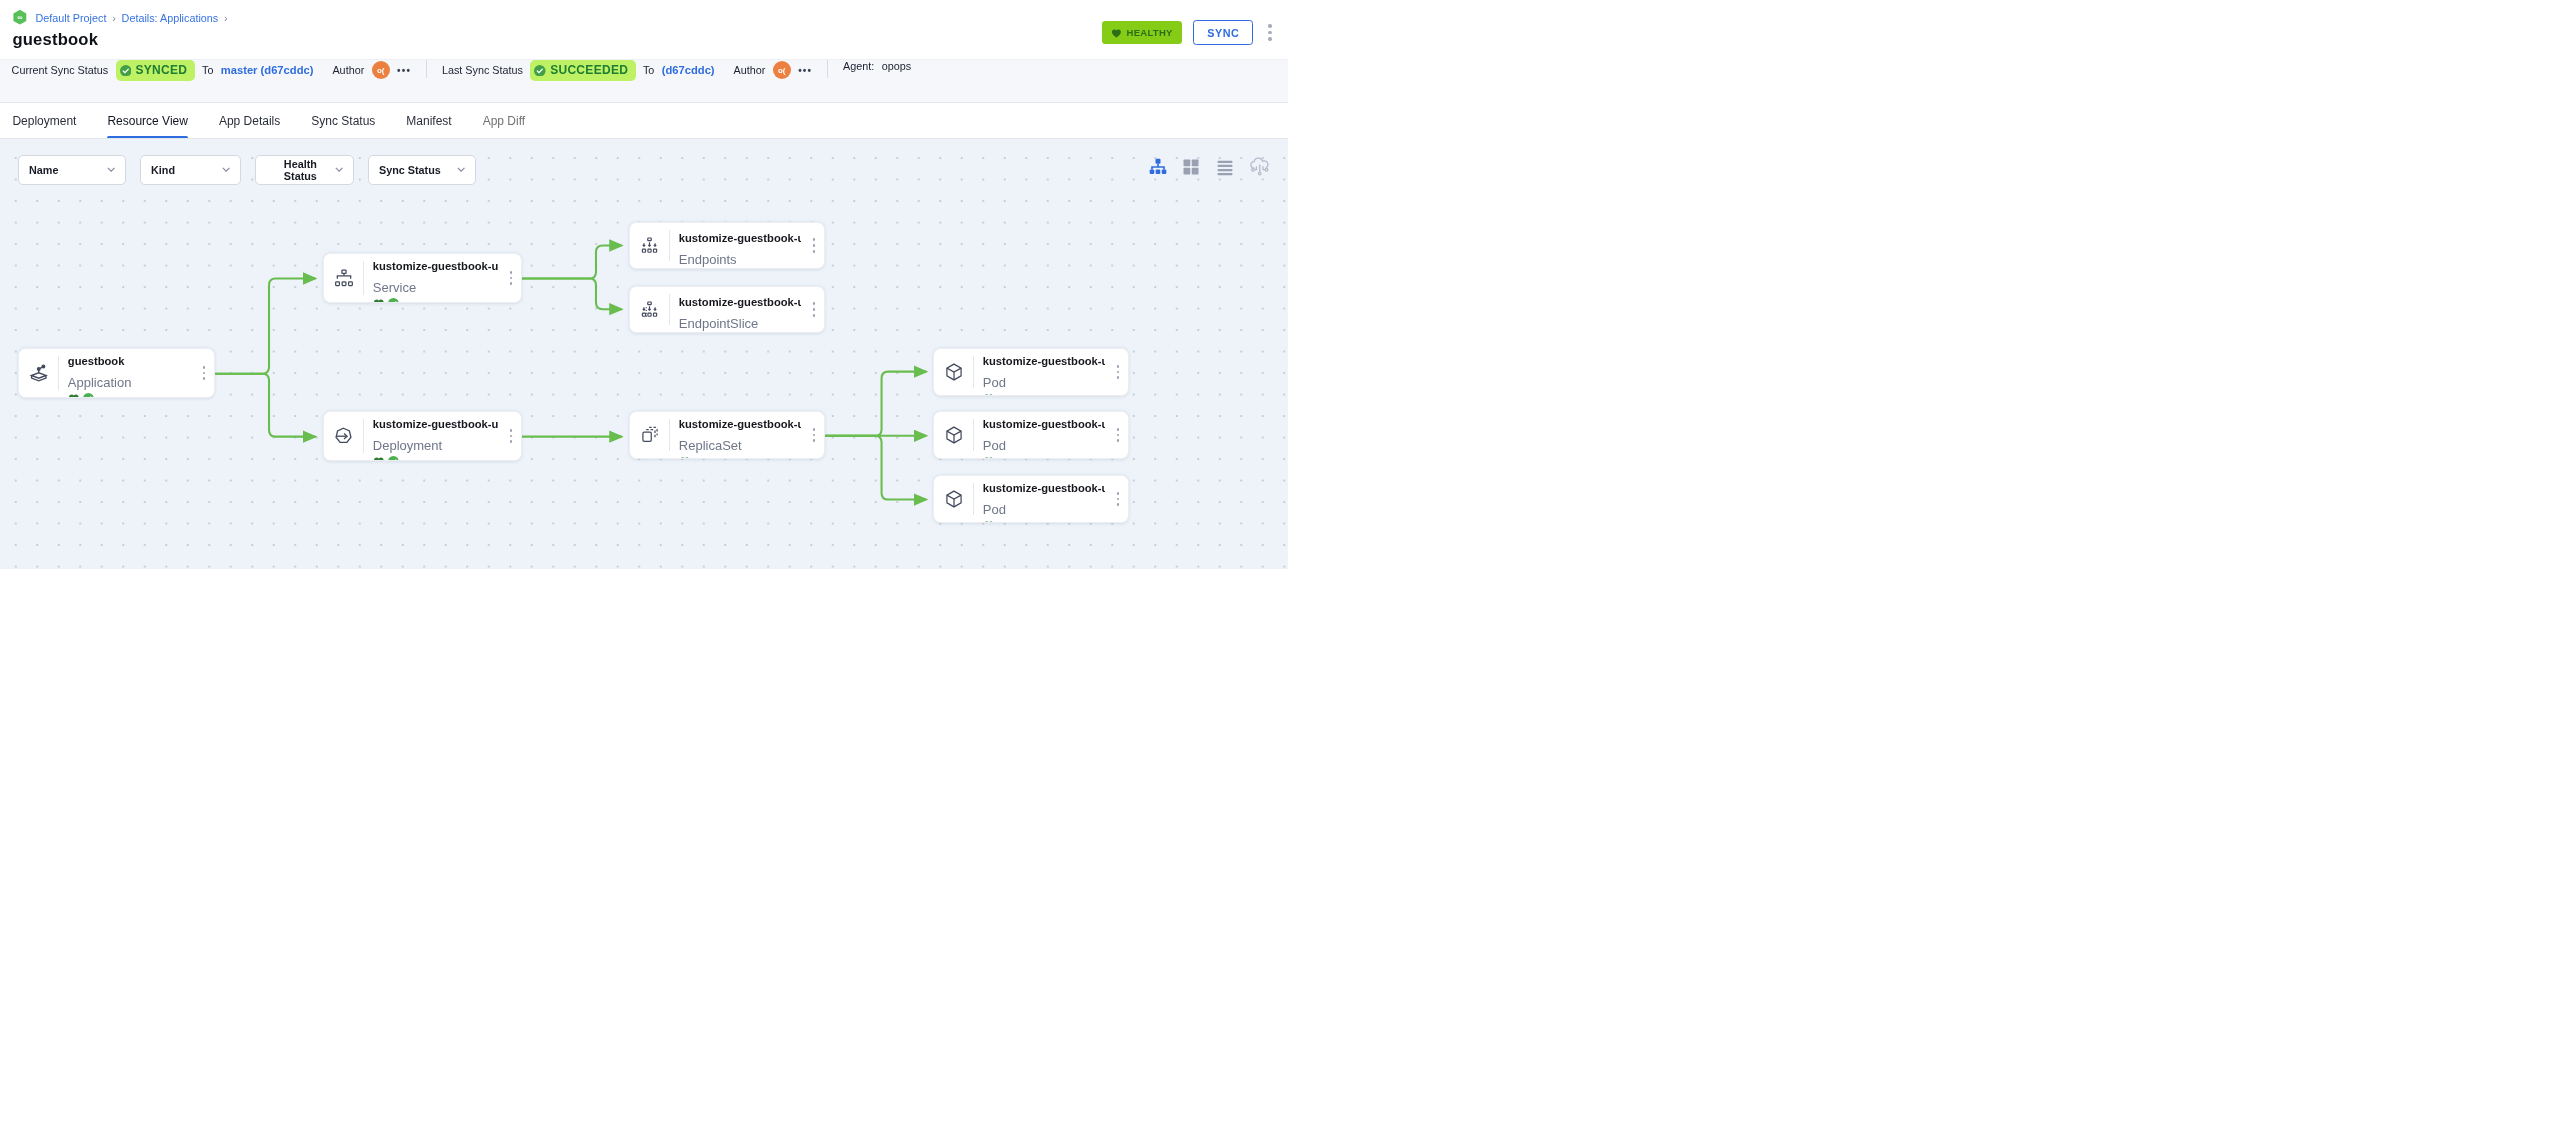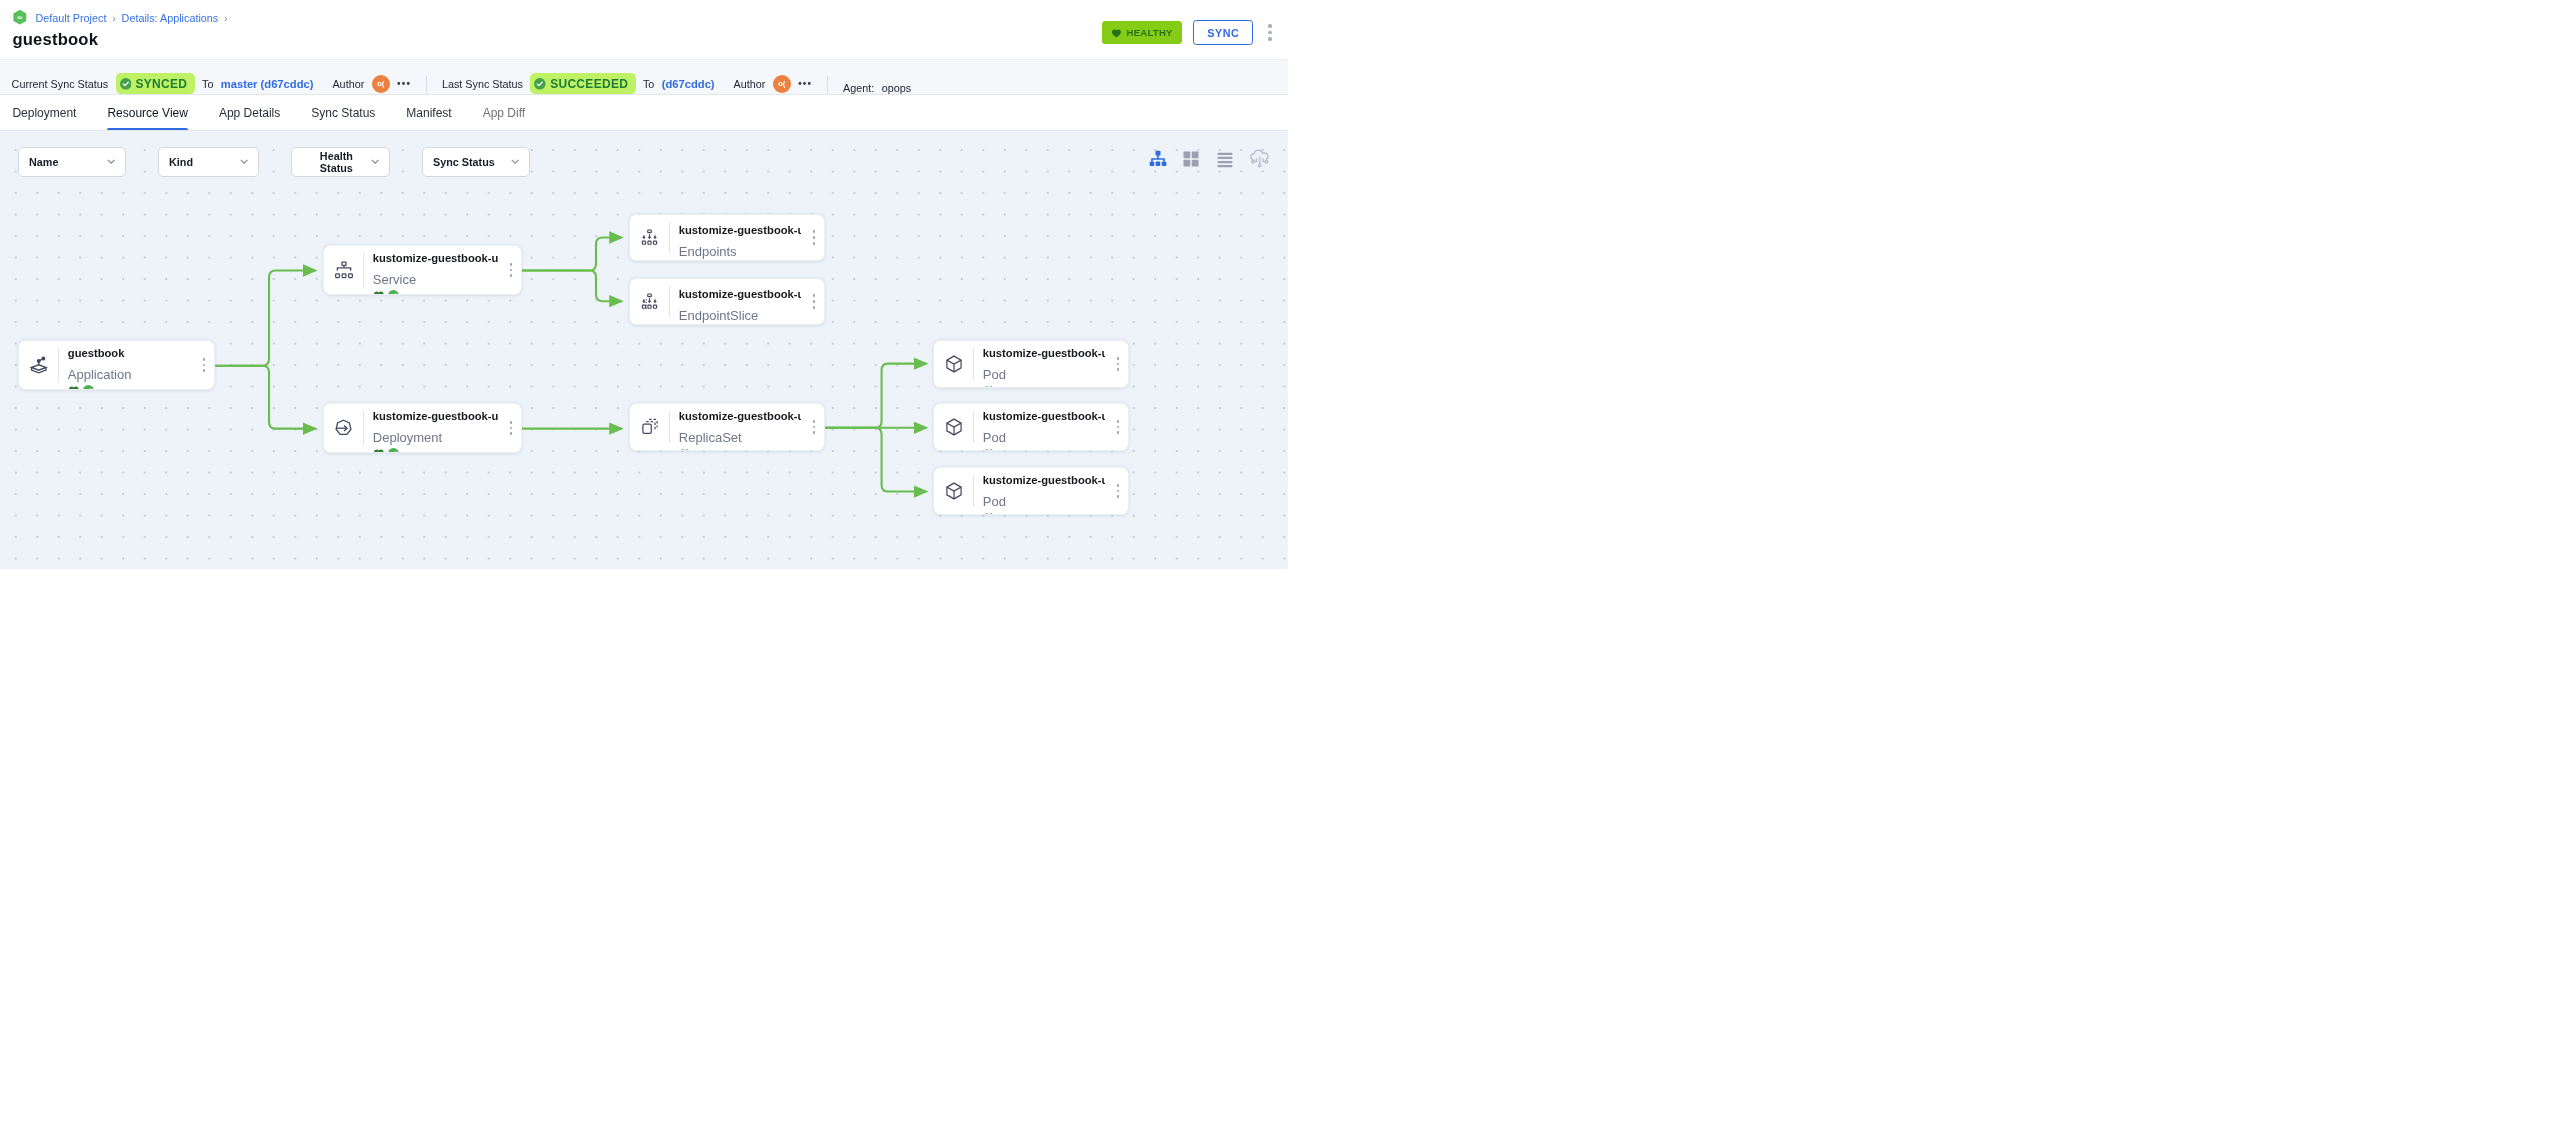--- a/index.html
+++ b/index.html
@@ -12,42 +12,42 @@
   .crumb-sep { color:#7e8aa0; font-size:10.8px; }
   .gitops-logo { width:15.7px; height:17.4px; display:inline-flex; margin-right:1.7px; }
   .page-title { font-size:16.6px; font-weight:700; color:#0f1219; margin-top:4.1px; letter-spacing:0.2px; }
   .header-right { position:absolute; right:13.2px; top:20px; display:flex; align-items:center; gap:11.6px; }
   .healthy-badge { display:flex; align-items:center; gap:5px; background:#84cc16; color:#2c6e18; font-size:9.5px; font-weight:700; letter-spacing:0.3px; border-radius:3.3px; height:23px; padding:0 9px; }
   .sync-btn { height:25px; min-width:60px; border:0.8px solid #2f6ce0; color:#2f6ce0; background:#fff; border-radius:3.3px; font-size:10.8px; font-weight:700; letter-spacing:0.5px; display:flex; align-items:center; justify-content:center; cursor:pointer; font-family:inherit; }
   .kebab-v { display:flex; flex-direction:column; gap:3.3px; padding:1.7px 3.3px; cursor:pointer; }
   .kebab-v i { width:3.3px; height:3.3px; border-radius:50%; background:#a7aebb; }
 
   
-  .statusbar { height:36px; background:#f5f7fa; border-top:0.8px solid #eef0f4; border-bottom:0.8px solid #e2e6eb; display:flex; align-items:flex-end; padding:0 11.6px; font-size:10.8px; color:#20253385; }
+  .statusbar { height:44px; background:#f5f7fa; border-top:0.8px solid #eef0f4; border-bottom:0.8px solid #e2e6eb; display:flex; align-items:flex-start; padding:0 11.6px; font-size:10.8px; color:#20253385; }
   .sb-group { display:flex; align-items:center; gap:7.4px; white-space:nowrap; }
   .sb-label { color:#1c2130; }
   .g-badge { display:flex; align-items:center; gap:4.1px; background:#bef264; color:#1e7d34; border-radius:5px; font-size:12px; font-weight:700; letter-spacing:0.3px; padding:3.3px 7.4px 3.3px 4.1px; }
   .check-dot { width:11.6px; height:11.6px; }
   .sb-target { color:#2f6ce0; font-weight:700; font-size:11.2px; }
   .avatar { width:18px; height:18px; border-radius:50%; background:#ec8040; color:#fff; font-size:7.9px; font-weight:700; display:flex; align-items:center; justify-content:center; }
   .sb-more { color:#3c4254; font-weight:700; letter-spacing:1.2px; font-size:10px; cursor:pointer; }
   .sb-divider { width:0.8px; height:18px; background:#d7dbe3; margin:0 15px; }
 
   
   .tabbar { height:36px; background:#fff; border-bottom:0.8px solid #e2e6eb; display:flex; align-items:stretch; gap:31px; padding:0 0 0 12.4px; }
   .tab { display:flex; align-items:center; font-size:12px; color:#2a2f3a; cursor:pointer; position:relative; }
   .tab.active { font-weight:400; color:#101523; }
   .tab.active::after { content:""; position:absolute; left:0; right:0; bottom:0; height:2.5px; background:#2f6ce0; border-radius:1.7px 1.7px 0 0; }
   .tab.disabled { color:#737373; }
 
   
   .canvas { position:relative; height:438px; background-color:#edf3f9;
     background-image:radial-gradient(#c4cdd8 0.9px, transparent 0.9px);
     background-size:21.5px 21.5px; background-position:5px 8.3px; }
-  .filters { position:absolute; top:15.7px; left:18px; display:flex; gap:32px;align-items:center; }
+  .filters { position:absolute; top:15.7px; left:18px; display:flex; gap:14px;align-items:center; }
   .filter-btn { background:#fff; border:0.8px solid #d4d9e1; border-radius:5px; height:30px; display:flex; align-items:center; justify-content:space-between; padding:0 10px; font-size:10.8px; font-weight:700; color:#181b26; cursor:pointer; font-family:inherit; }
   .viewmodes { position:absolute; top:17.4px; right:18px; display:flex; gap:12.4px; align-items:center; }
   .vm-btn { width:21.5px; height:21.5px; display:flex; align-items:center; justify-content:center; cursor:pointer; }
 
   .edges { position:absolute; inset:0; pointer-events:none; }
 
   .node { position:absolute; background:#fff; border:0.8px solid #eceef3; border-radius:7.4px; box-shadow:0 0.8px 3.3px rgba(21,34,66,.10); display:flex; align-items:stretch; cursor:pointer; }
   .node-icon { width:39px; display:flex; align-items:center; justify-content:center; flex:0 0 39px; }
   .node-divider { width:0.8px; background:#e3e6ec; margin:7.4px 0; }
   .node-body { flex:1; padding:5.8px 3.3px 5px 9px; overflow:hidden; }

